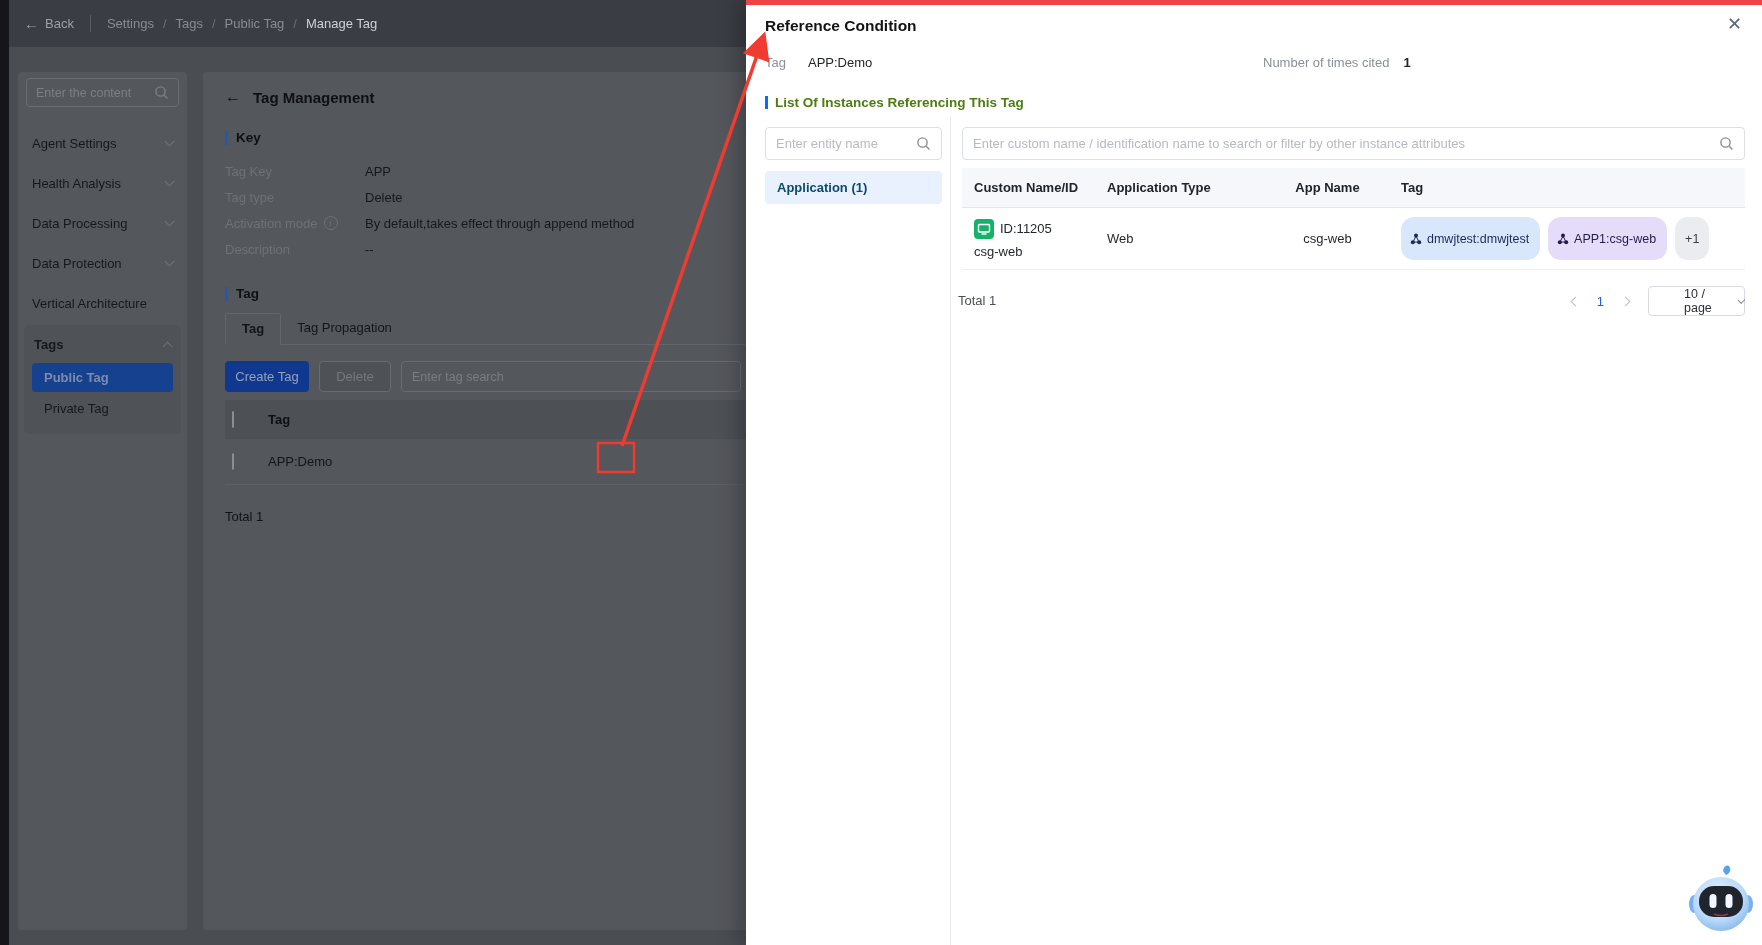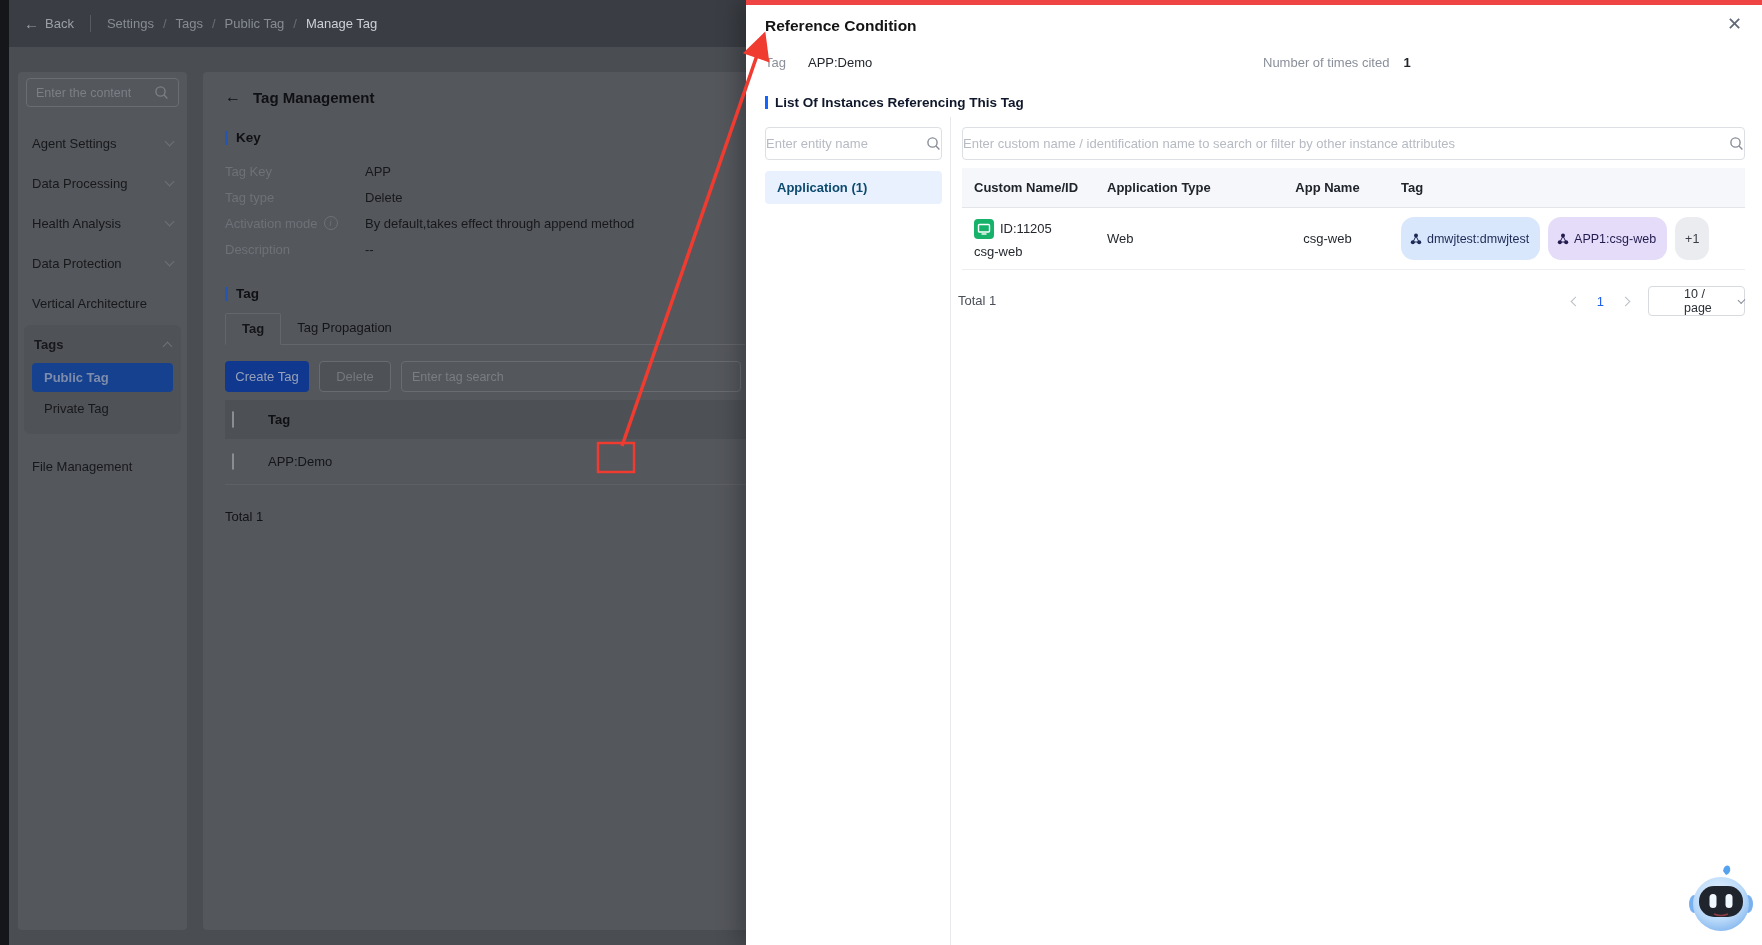--- a/index.html
+++ b/index.html
@@ -74,22 +74,22 @@
   .drawer { position:absolute; left:746px; top:0; right:0; bottom:0; background:#ffffff; border-top:5px solid #ef4444; box-shadow:-8px 0 20px rgba(0,0,0,0.25); z-index:10; }
   .dw-title { position:absolute; left:19px; top:12px; font-size:15.5px; font-weight:bold; color:#141414; }
   .dw-close { position:absolute; right:20px; top:10px; font-size:18px; color:#606a76; cursor:pointer; line-height:1; }
   .dw-lab { color:#8a8f99; }
   .dw-val { color:#22262c; }
   .dw-tagrow-l { position:absolute; left:19px; top:50px; display:flex; gap:22px; }
   .dw-tagrow-r { position:absolute; left:517px; top:50px; display:flex; gap:14px; }
   .dw-tagrow-r .dw-val { font-weight:bold; }
   .dw-sec { position:absolute; left:19px; top:90px; display:flex; align-items:center; gap:7px; }
   .dw-sec .bar { width:3px; height:13px; background:#1464ff; }
-  .dw-sec .t { font-weight:bold; font-size:13.5px; color:#0f172a; }
-  .in-wrap { border:1px solid #dcdfe3; border-radius:4px; display:flex; align-items:center; padding:0 0; gap:6px; height:33px; background:#fff; }
+  .dw-sec .t { font-weight:bold; font-size:13.5px; color:#4d7c0f; }
+  .in-wrap { border:1px solid #dcdfe3; border-radius:4px; display:flex; align-items:center; padding:0 10px; gap:6px; height:33px; background:#fff; }
   .in-wrap input { flex:1; min-width:0; border:none; outline:none; font-size:13px; color:#33373d; font-family:inherit; }
   .in-wrap input::placeholder { color:#b6bac2; }
   .entity-search { position:absolute; left:19px; top:122px; width:177px; }
   .entity-item { position:absolute; left:19px; top:166px; width:177px; height:33px; background:#e9f1fe; border-radius:4px; line-height:33px; padding-left:12px; color:#0c4a6e; font-weight:bold; cursor:pointer; }
   .v-div { position:absolute; left:204px; top:112px; bottom:0; width:1px; background:#e7e9ec; }
   .main-search { position:absolute; left:216px; top:122px; width:783px; }
   .dtable { position:absolute; left:216px; top:163px; width:783px; }
   .dthead { height:40px; background:#f5f7fa; display:flex; align-items:center; font-weight:bold; color:#20242b; border-bottom:1px solid #e2e5e9; }
   .dtrow { min-height:62px; display:flex; align-items:center; border-bottom:1px solid #eceef1; color:#24282e; }
   .dc1 { width:145px; padding-left:12px; }
@@ -149,44 +149,41 @@
           <circle cx="6.5" cy="6.5" r="4.6" fill="none" stroke="#7c7f85" stroke-width="1.4"></circle>
           <line x1="10" y1="10" x2="13.4" y2="13.4" stroke="#7c7f85" stroke-width="1.4"></line>
         </svg>
     </div>
     <div class="menu">
       <div class="mi">
         <span class="lbl">Agent Settings</span>
         <span class="chev down"></span>
       </div>
       <div class="mi">
+        <span class="lbl">Health Analysis</span>
+        <span class="chev down"></span>
+      </div>
+      <div class="mi">
         <span class="lbl">Data Processing</span>
-        <span class="chev down"></span>
-      </div>
-      <div class="mi">
-        <span class="lbl">Health Analysis</span>
         <span class="chev down"></span>
       </div>
       <div class="mi">
         <span class="lbl">Data Protection</span>
         <span class="chev down"></span>
       </div>
       <div class="mi">
         <span class="lbl">Vertical Architecture</span>
       </div>
       <div class="menu-group">
         <div class="mi">
           <span class="lbl">Tags</span>
           <span class="chev up"></span>
         </div>
         <div class="pill">Public Tag</div>
         <div class="sub">Private Tag</div>
-      </div>
-      <div class="mi single">
-        <span class="lbl">File Management</span>
       </div>
     </div>
   </aside>
 
   <section class="maincard">
     <div class="mc-head">
       <span class="arr">←</span>
       <span class="mc-title">Tag Management</span>
     </div>
 

